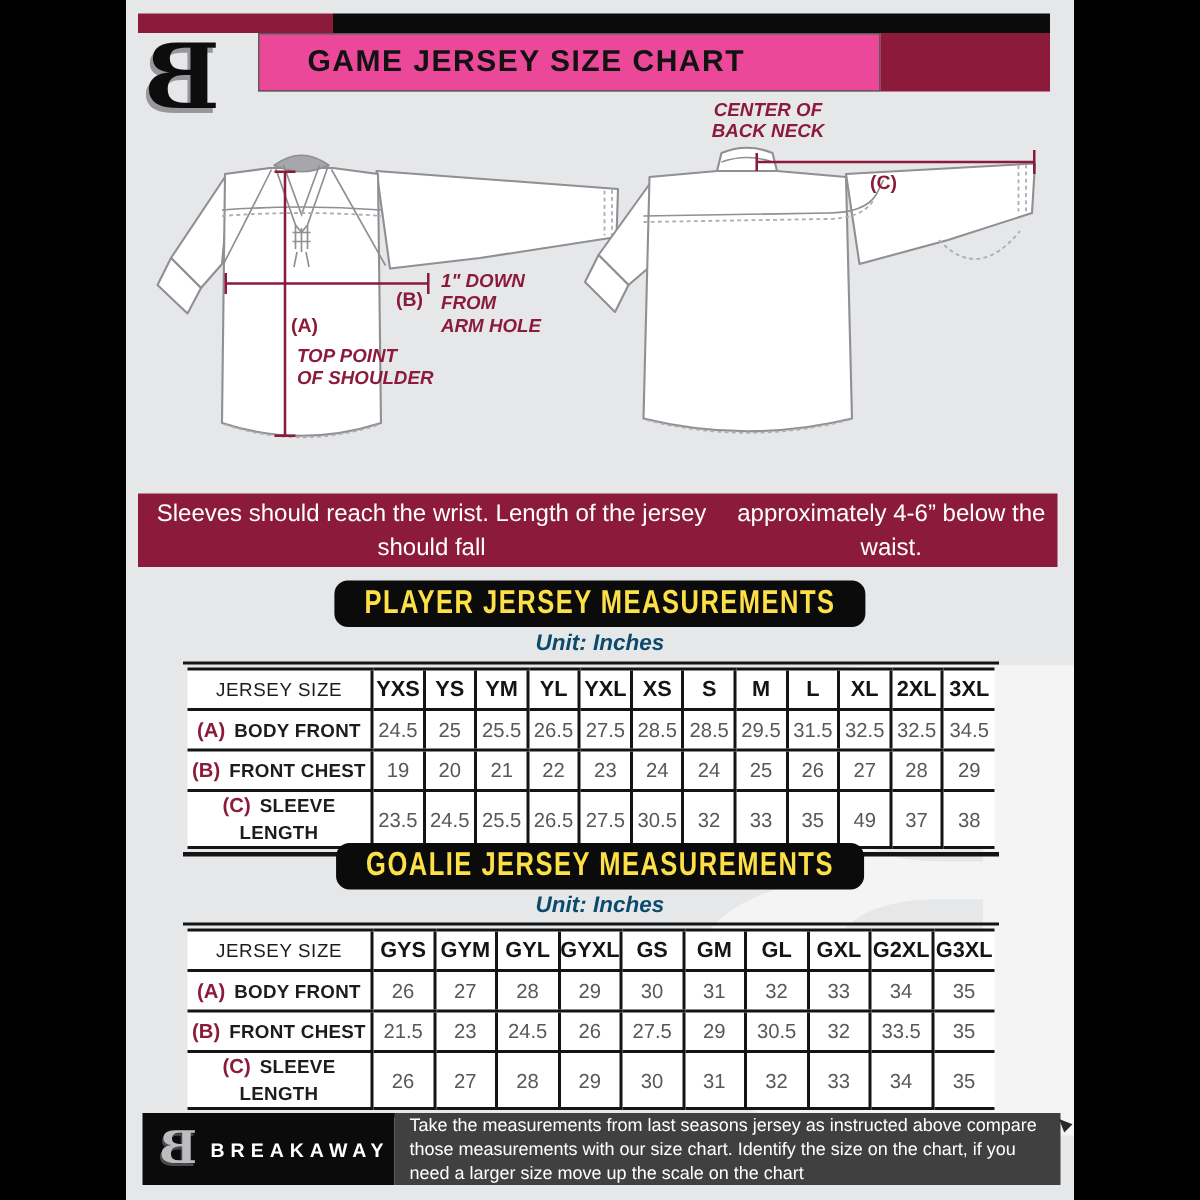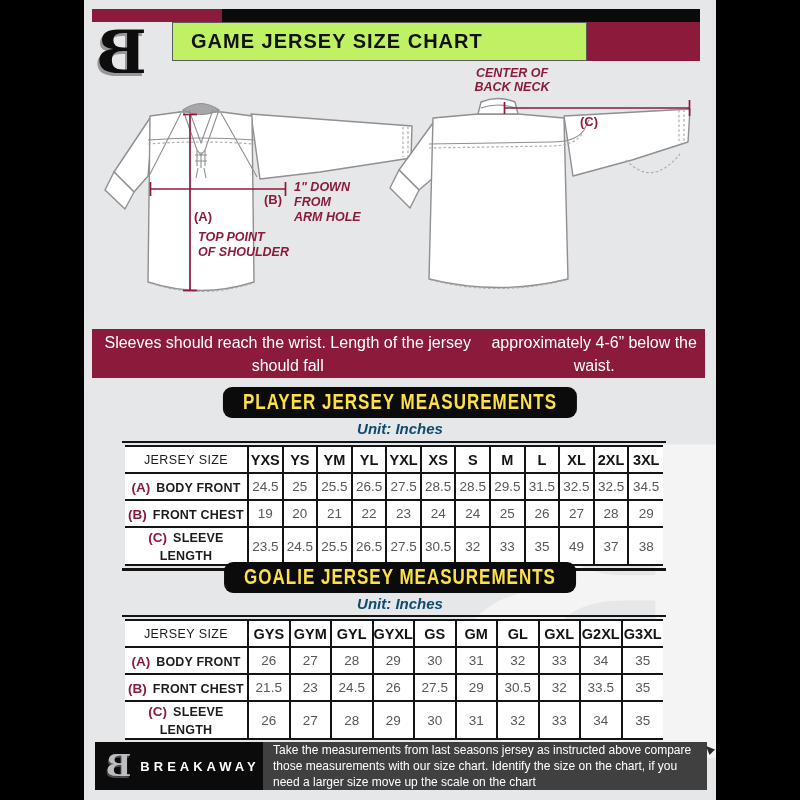--- a/index.html
+++ b/index.html
@@ -8,22 +8,22 @@
 
   
   .watermark{position:absolute;right:-80px;top:392px;font-family:"DejaVu Serif",serif;font-weight:bold;
     font-size:430px;line-height:1;color:rgba(255,255,255,0.55);transform:scaleX(-1);pointer-events:none;}
 
   
   .topbar{position:absolute;left:8px;top:9px;width:608px;height:13px;display:flex;}
   .topbar .maroon{width:130px;height:100%;background:#8C1B3B;}
   .topbar .black{flex:1;height:100%;background:#0B0B0B;}
   .title-row{position:absolute;left:88px;top:22px;width:528px;height:39px;display:flex;}
-  .title-box{width:415px;height:100%;background:#bef264;border:1px solid #5c5c5c;box-sizing:border-box;
-    display:flex;align-items:center;padding-left:18px;}
+  .title-box{width:415px;height:100%;background:#ec4899;border:1px solid #5c5c5c;box-sizing:border-box;
+    display:flex;align-items:center;padding-left:32px;}
   .title-box .t{font-size:20px;font-weight:bold;letter-spacing:1px;color:#121212;}
   .title-maroon{flex:1;height:100%;background:#8C1B3B;}
   .logo{position:absolute;left:12px;top:22px;font-family:"DejaVu Serif",serif;font-weight:bold;font-size:60px;
     line-height:1;color:#0d0d0d;transform:scaleX(-1);text-shadow:2px 3px 0 #97979b;}
 
   
   .diagram{position:absolute;left:0;top:62px;width:632px;height:256px;}
   .jersey{fill:#fff;stroke:#8f8f94;stroke-width:1.4;stroke-linejoin:round;}
   .seam{fill:none;stroke:#8f8f94;stroke-width:1.1;}
   .stitch{fill:none;stroke:#adadb2;stroke-width:1.2;stroke-dasharray:2.6,2.2;}

